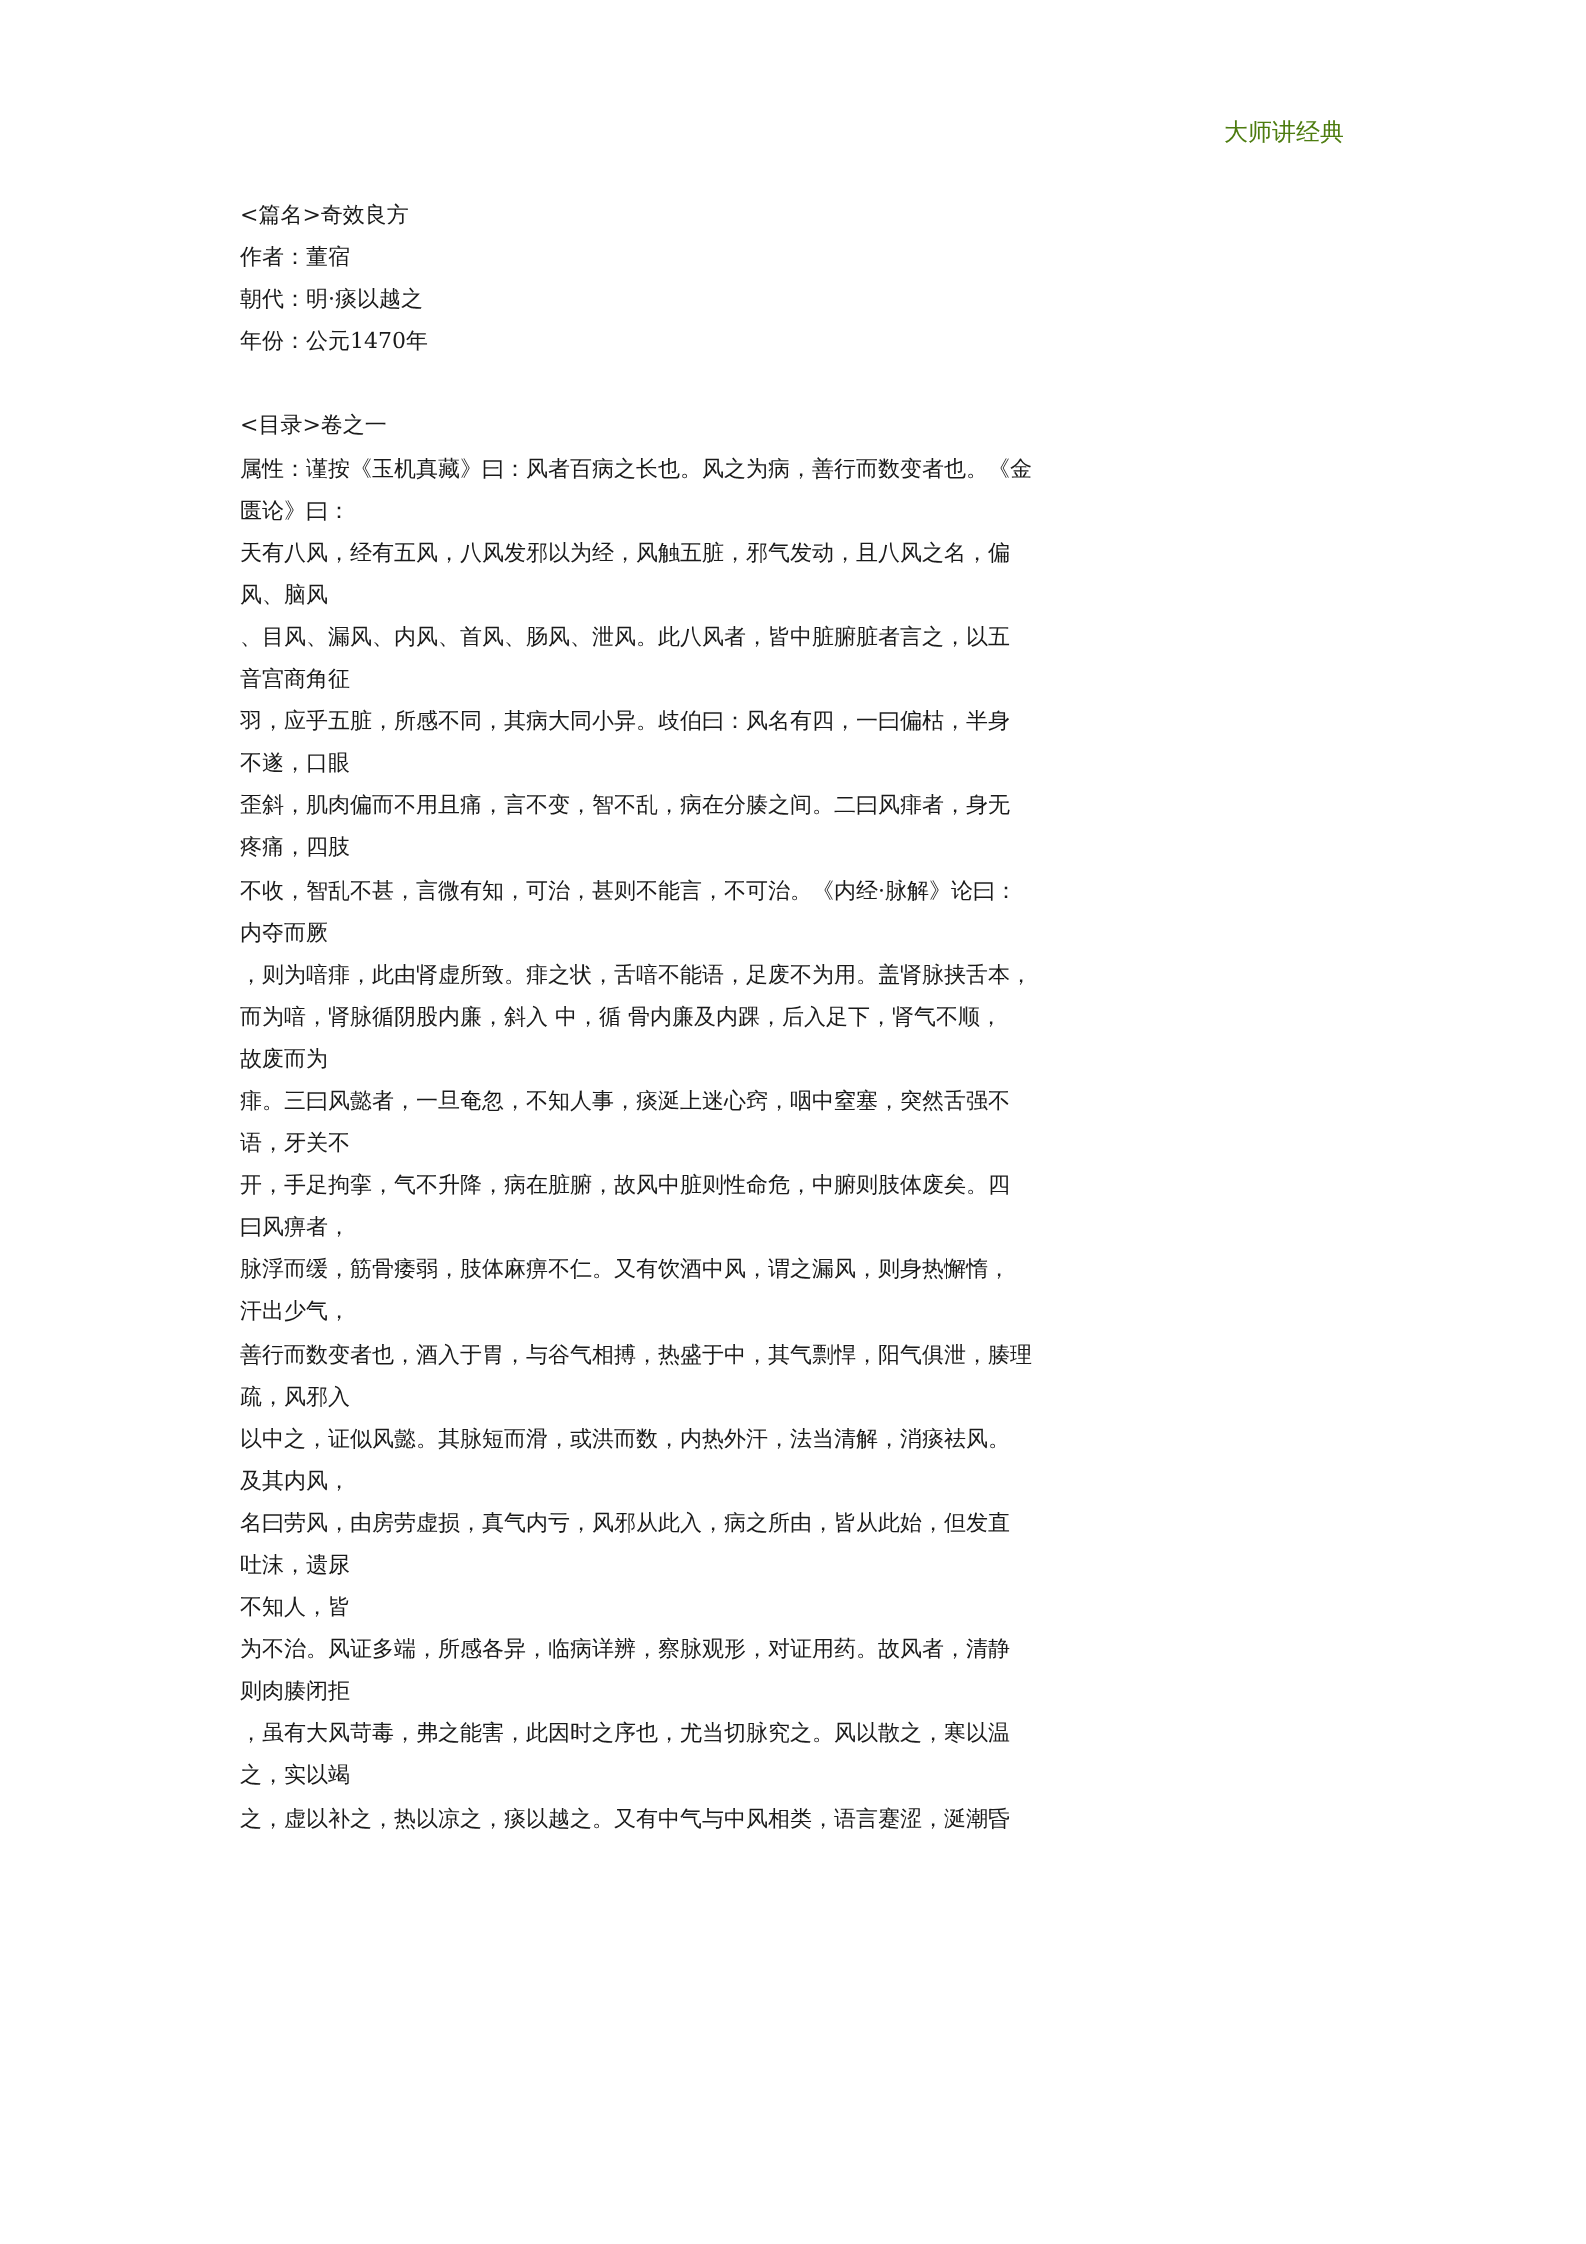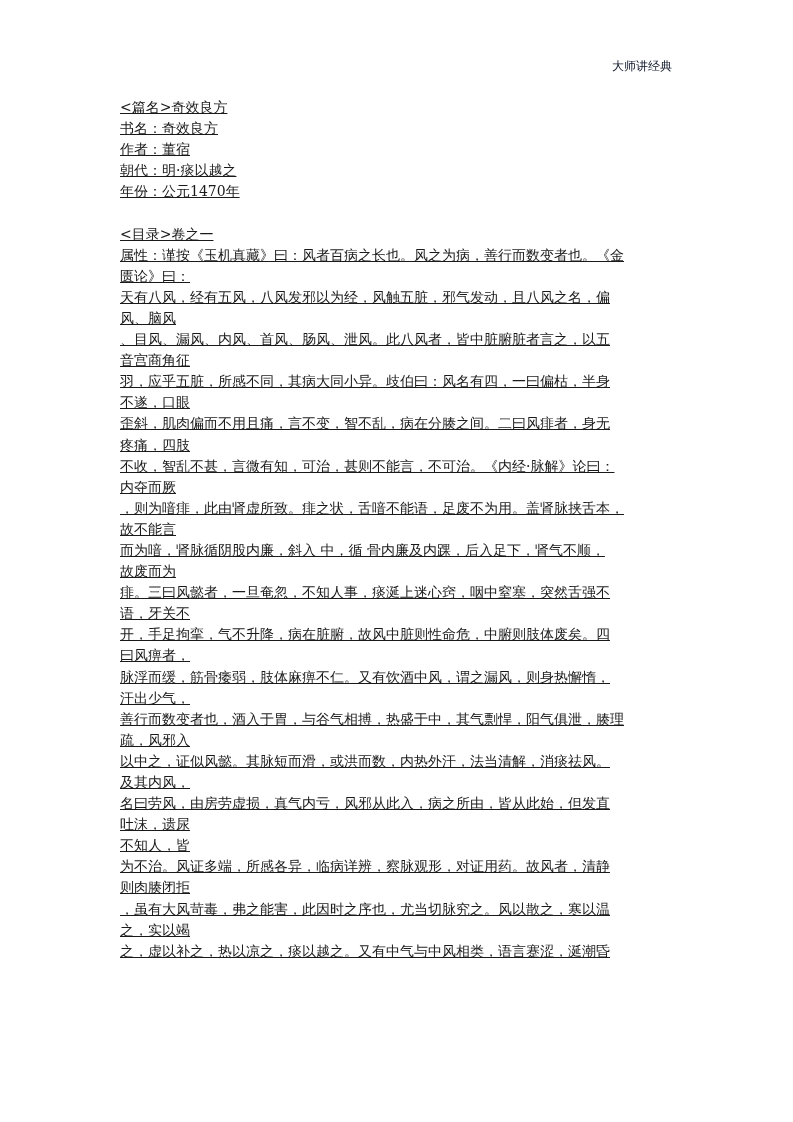--- a/index.html
+++ b/index.html
@@ -1,51 +1,49 @@
 <!DOCTYPE html>
 <html><head>
 <meta charset="utf-8">
 <style>
   html, body { margin: 0; padding: 0; background: #ffffff; }
   body { width: 793px; height: 1122px; position: relative; overflow: hidden;
          font-family: "DejaVu Serif", "Liberation Serif", serif; color: #1a1a1a; }
-  .header { position: absolute; top: 58px; left: 612px; font-size: 12px; color: #0f172a; }
+  .header { position: absolute; top: 58px; left: 612px; font-size: 12px; color: #4d7c0f; }
   .content { position: absolute; top: 97px; left: 120px; width: 568px;
-             font-size: 14px; line-height: 21.1px; text-decoration: underline; }
+             font-size: 11px; line-height: 21.1px; }
   .line { white-space: nowrap; overflow: visible; }
   .blank { height: 21.1px; }
 </style>
 </head>
 <body>
 
 <div class="header">大师讲经典</div>
 
 <div class="content">
   <div class="line">&lt;篇名&gt;奇效良方</div>
-  <div class="line">书名：奇效良方</div>
   <div class="line">作者：董宿</div>
   <div class="line">朝代：明·痰以越之</div>
   <div class="line">年份：公元1470年</div>
   <div class="blank"></div>
   <div class="line">&lt;目录&gt;卷之一</div>
   <div id="body-lines">
     <div class="line">属性：谨按《玉机真藏》曰：风者百病之长也。风之为病，善行而数变者也。《金</div>
     <div class="line">匮论》曰：</div>
     <div class="line">天有八风，经有五风，八风发邪以为经，风触五脏，邪气发动，且八风之名，偏</div>
     <div class="line">风、脑风</div>
     <div class="line">、目风、漏风、内风、首风、肠风、泄风。此八风者，皆中脏腑脏者言之，以五</div>
     <div class="line">音宫商角征</div>
     <div class="line">羽，应乎五脏，所感不同，其病大同小异。歧伯曰：风名有四，一曰偏枯，半身</div>
     <div class="line">不遂，口眼</div>
     <div class="line">歪斜，肌肉偏而不用且痛，言不变，智不乱，病在分腠之间。二曰风痱者，身无</div>
     <div class="line">疼痛，四肢</div>
     <div class="line">不收，智乱不甚，言微有知，可治，甚则不能言，不可治。《内经·脉解》论曰：</div>
     <div class="line">内夺而厥</div>
     <div class="line">，则为喑痱，此由肾虚所致。痱之状，舌喑不能语，足废不为用。盖肾脉挟舌本，</div>
-    <div class="line">故不能言</div>
     <div class="line">而为喑，肾脉循阴股内廉，斜入 中，循 骨内廉及内踝，后入足下，肾气不顺，</div>
     <div class="line">故废而为</div>
     <div class="line">痱。三曰风懿者，一旦奄忽，不知人事，痰涎上迷心窍，咽中窒塞，突然舌强不</div>
     <div class="line">语，牙关不</div>
     <div class="line">开，手足拘挛，气不升降，病在脏腑，故风中脏则性命危，中腑则肢体废矣。四</div>
     <div class="line">曰风痹者，</div>
     <div class="line">脉浮而缓，筋骨痿弱，肢体麻痹不仁。又有饮酒中风，谓之漏风，则身热懈惰，</div>
     <div class="line">汗出少气，</div>
     <div class="line">善行而数变者也，酒入于胃，与谷气相搏，热盛于中，其气剽悍，阳气俱泄，腠理</div>
     <div class="line">疏，风邪入</div>

